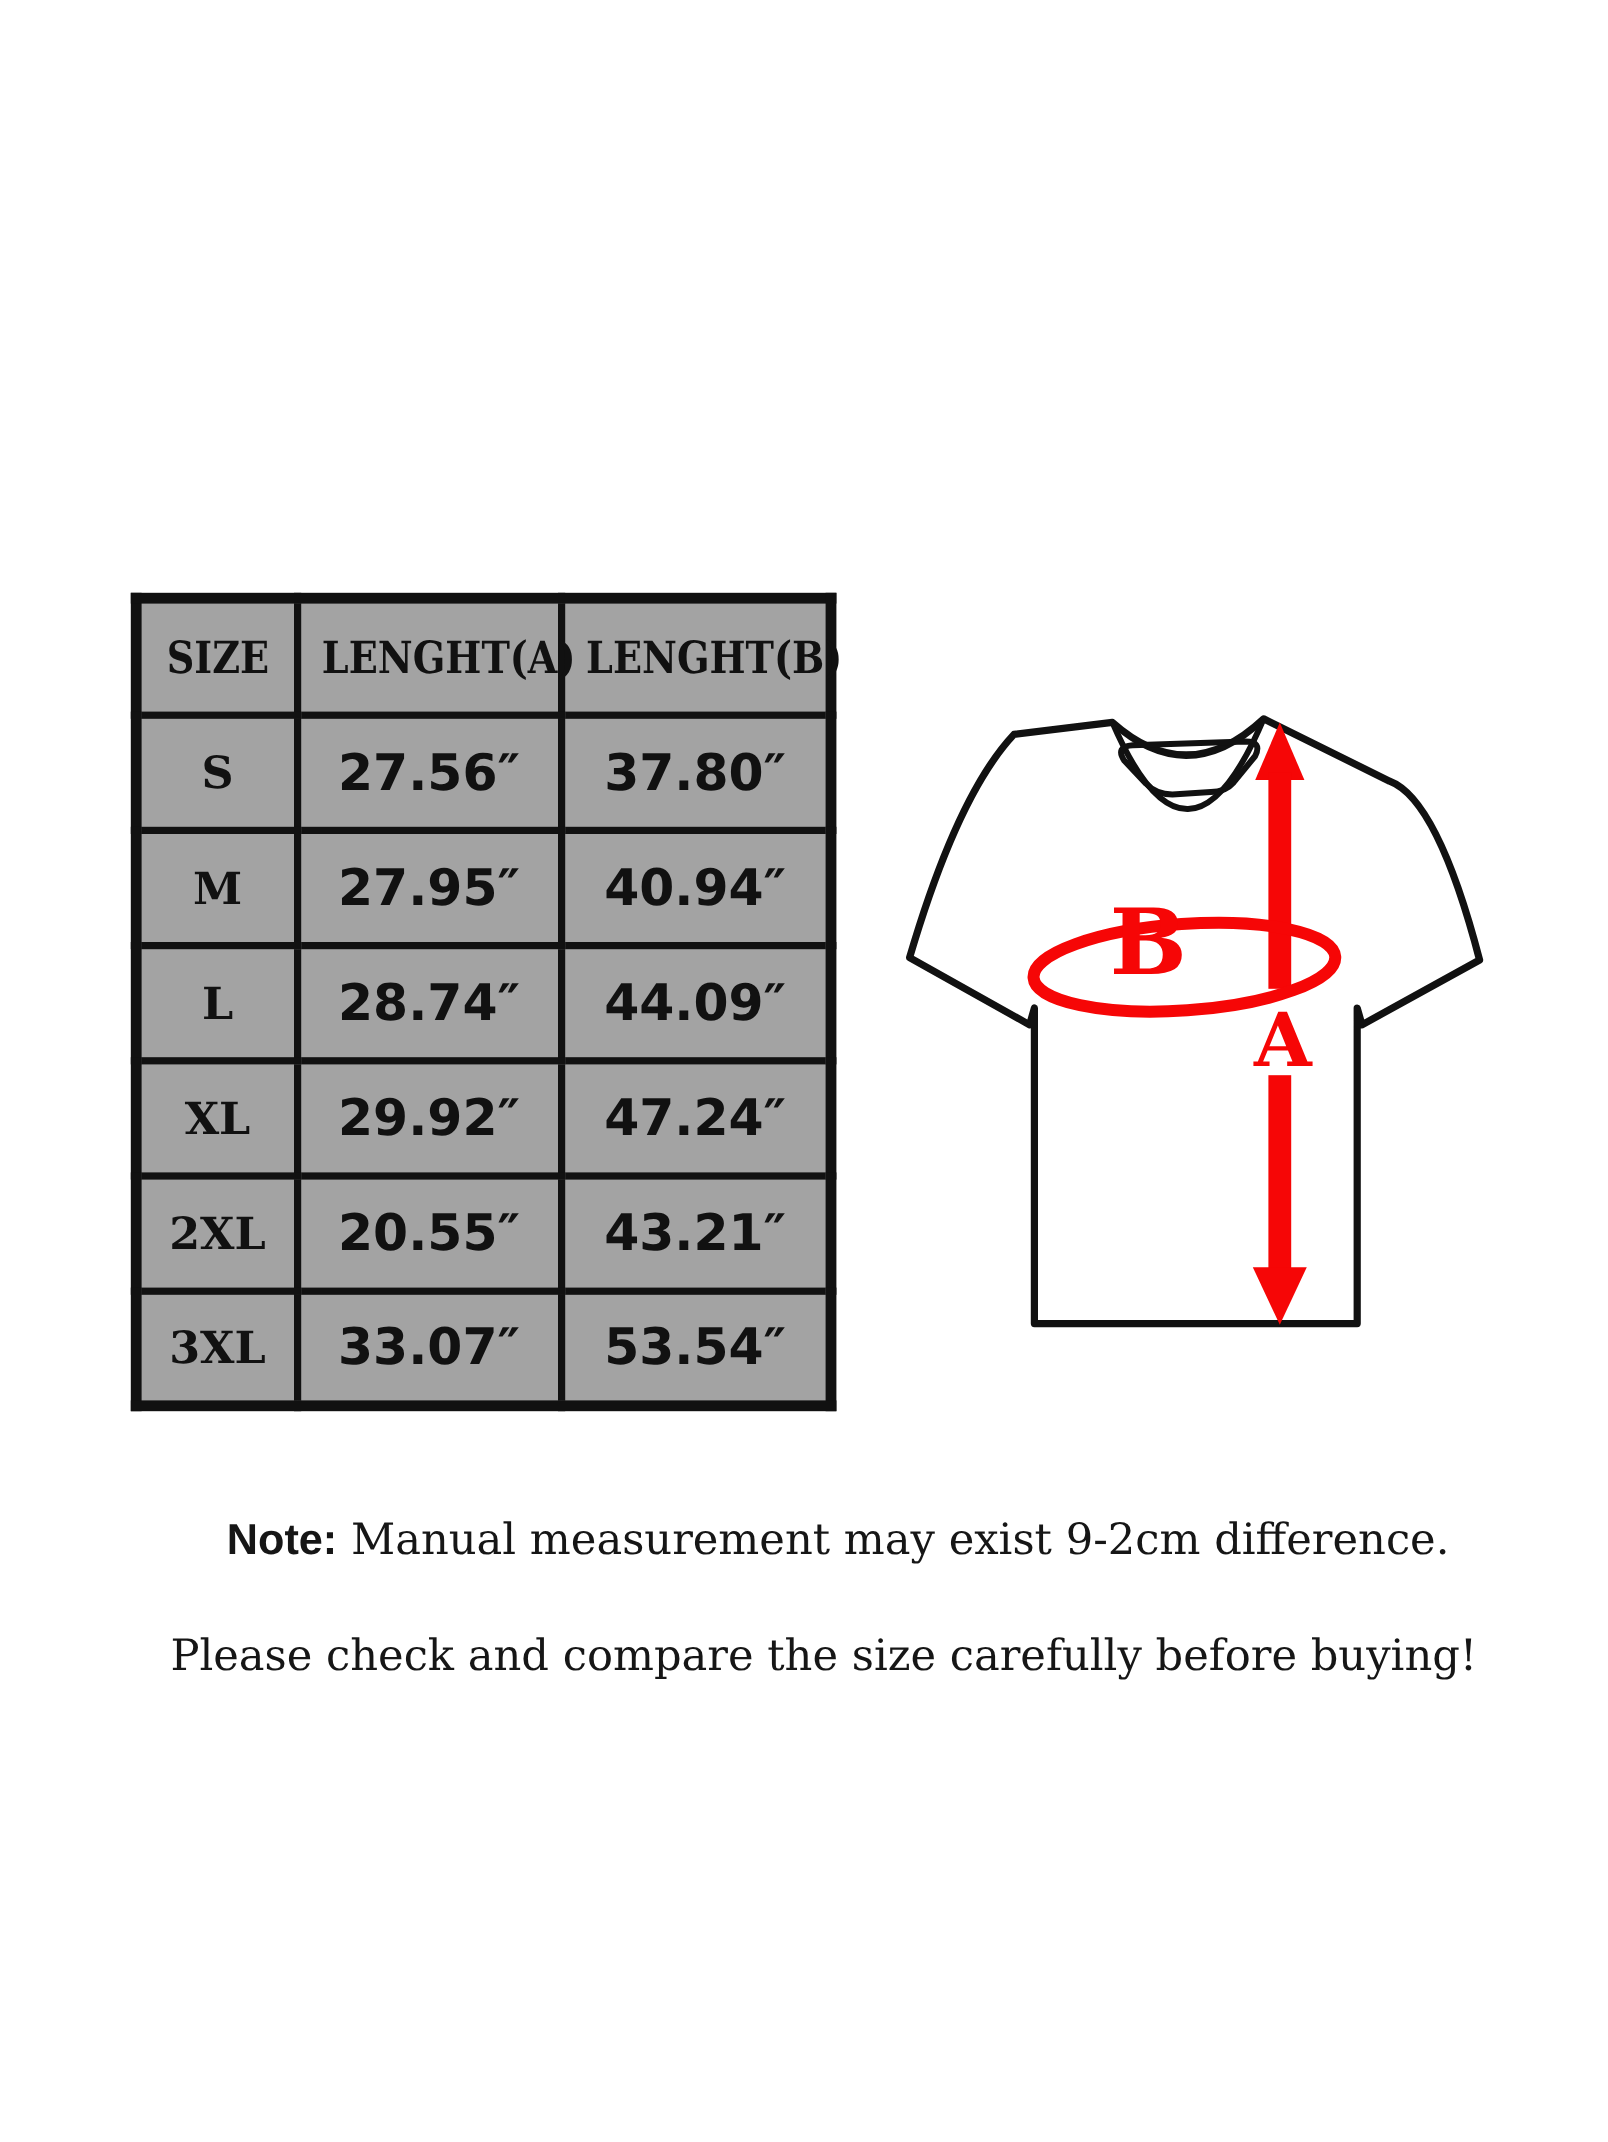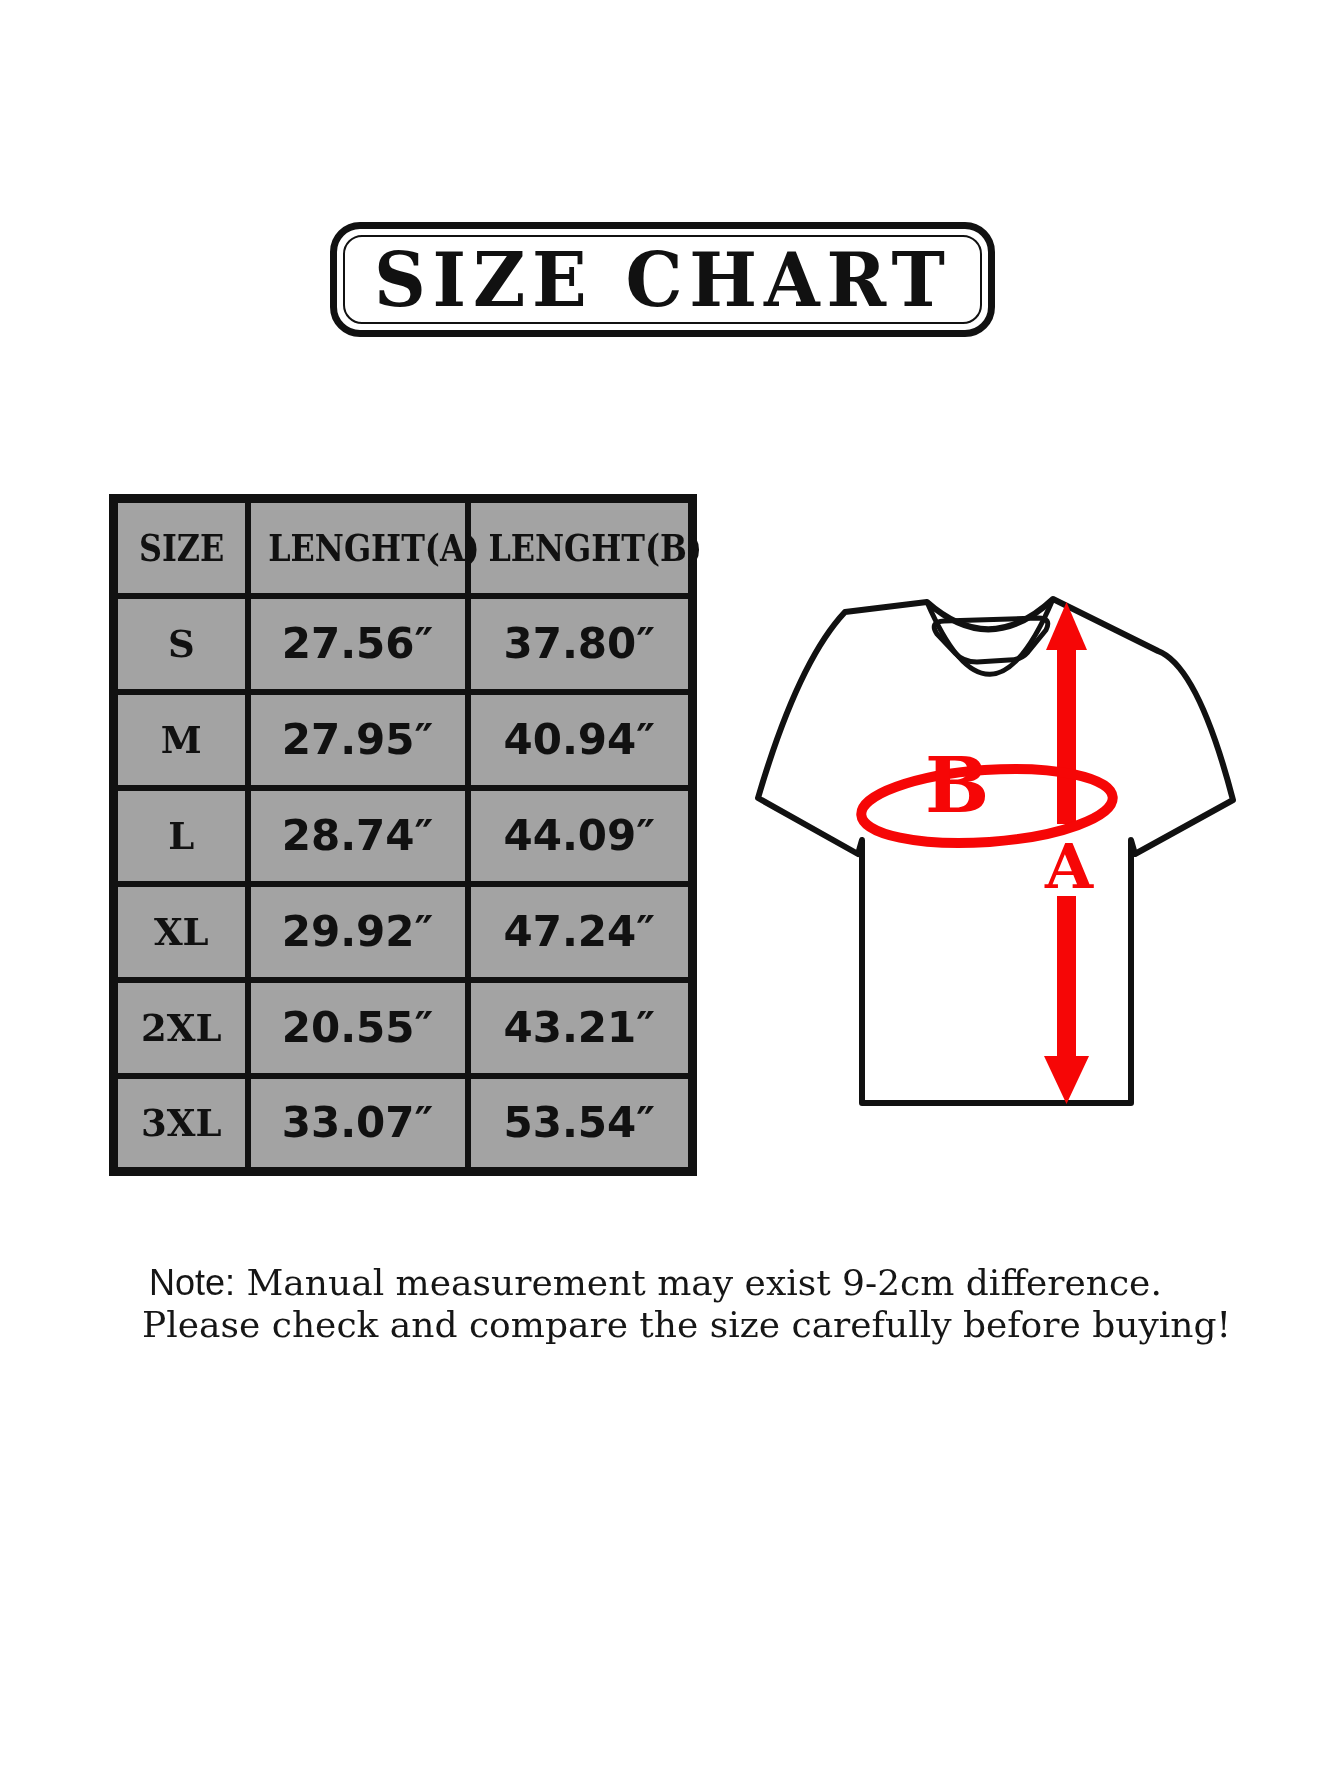--- a/index.html
+++ b/index.html
@@ -57,32 +57,29 @@
   .red-label {
     fill:var(--red); font-family:"DejaVu Serif", serif; font-weight:bold;
     text-anchor:middle;
   }
   .red-label.b { font-size:76px; }
   .red-label.a { font-size:62px; }
 
   
   .note-line { position:absolute; white-space:nowrap; font-size:36px; color:#161616; }
   .note-line1 { left:149px; top:1262px; }
-  .note-line2 { left:142px; top:1304px; }
-  .note-prefix { font-family:"Liberation Sans", sans-serif; font-weight:normal; }
+  .note-line2 { left:142px; top:1360px; }
+  .note-prefix { font-family:"Liberation Sans", sans-serif; font-weight:bold;margin-left:40px; }
   .note-rest, .note-line2 { font-family:"DejaVu Serif", serif; }
 </style>
 </head>
 <body>
 
 <div class="page">
 
-  <div class="title-box">
-    <span class="title-text">SIZE CHART</span>
-  </div>
 
   <table class="size-table">
     <colgroup>
         <col class="c1">
         <col class="c2">
         <col class="c3">
       </colgroup>
     <thead>
       <tr>
         <th><span class="head-label">SIZE</span></th>

